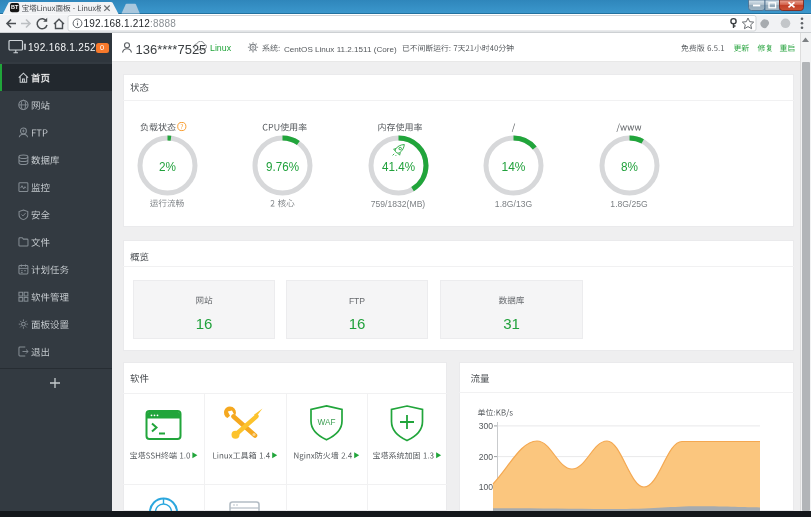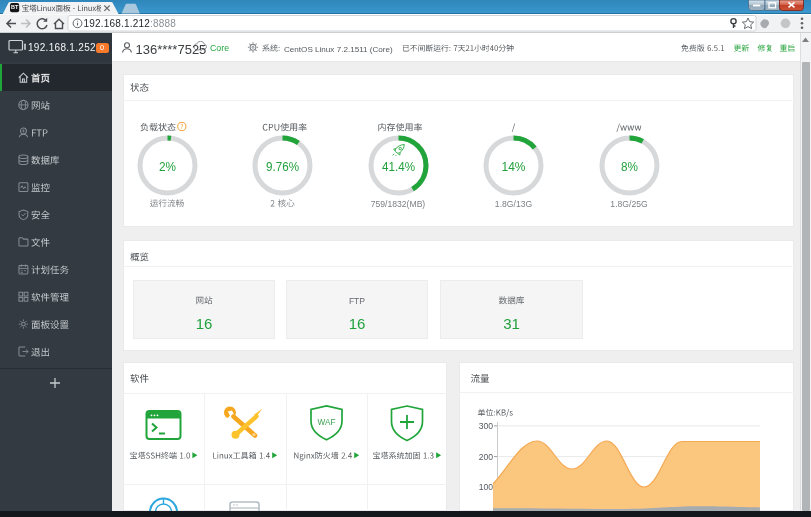--- a/index.html
+++ b/index.html
@@ -72,22 +72,22 @@
 <path d="M76 8.8 a3.1 3.1 0 0 1 0.9 -6 a3.9 3.9 0 0 1 7.4 0.3 a2.6 2.6 0 0 1 0.5 5 q-1.1 0.85 -2.5 0.4 l-1.3 1.3 l-0.3 -1.4 q-2.9 1.05 -4.7 0.4 Z" fill="none" stroke="#8e9296" stroke-width="1"></path>
 <circle cx="80.3" cy="5.2" r="0.65" fill="#8e9296"></circle>
       <circle cx="83" cy="5.2" r="0.65" fill="#8e9296"></circle>
 <g stroke="#83878b" fill="none">
         <circle cx="133" cy="6.3" r="2.9" stroke-width="1.1"></circle>
         <circle cx="133" cy="6.3" r="1" stroke-width="0.9"></circle>
         <path d="M133 1.2 L133 2.6 M133 10 L133 11.4 M127.9 6.3 L129.3 6.3 M136.7 6.3 L138.1 6.3 M129.4 2.7 L130.4 3.7 M135.6 8.9 L136.6 9.9 M136.6 2.7 L135.6 3.7 M130.4 8.9 L129.4 9.9" stroke-width="1.1"></path>
       </g>
 </svg>
 <div class="abs" style="left:135.5px;top:43.5px;font-size:13px;line-height:11px;color:#3c4043">136****7525</div>
-<div class="abs" style="left:210px;top:43px;font-size:8.8px;line-height:11px;color:#23a53c">Core</div>
-<div class="abs" style="left:284px;top:43.5px;font-size:8.1px;line-height:11px;color:#55595d">CentOS Linux 7.2.1511 (Core)</div>
+<div class="abs" style="left:210px;top:43px;font-size:8.8px;line-height:11px;color:#23a53c">Linux</div>
+<div class="abs" style="left:284px;top:43.5px;font-size:8.1px;line-height:11px;color:#55595d">CentOS Linux 11.2.1511 (Core)</div>
 <div class="abs" style="left:0;top:62px;width:112px;height:449px;background:#333a41"></div>
 <div class="abs" style="left:0;top:63.8px;width:112px;height:27.4px;background:#22282e;border-left:2.5px solid #20a53a"></div>
 <div class="abs" style="left:0;top:368px;width:112px;height:1px;background:#272d33"></div>
 <svg class="abs" style="left:49px;top:377px" width="12" height="12" viewBox="0 0 12 12">
       <path d="M6 1 L6 11 M1 6 L11 6" stroke="#c6cbce" stroke-width="1.3"></path>
     </svg>
 <svg class="abs" style="left:0;top:62px" width="112" height="300" viewBox="0 0 112 300">
 <g transform="translate(18.3,10.4) scale(0.93)" stroke="#c9ced2">
         <path d="M0.5 5.5 L5.5 0.8 L10.5 5.5 M2 4.5 L2 10.5 L9 10.5 L9 4.5 M4.5 10.5 L4.5 7 L6.5 7 L6.5 10.5" fill="none" stroke-width="1.1"></path>
       </g>

